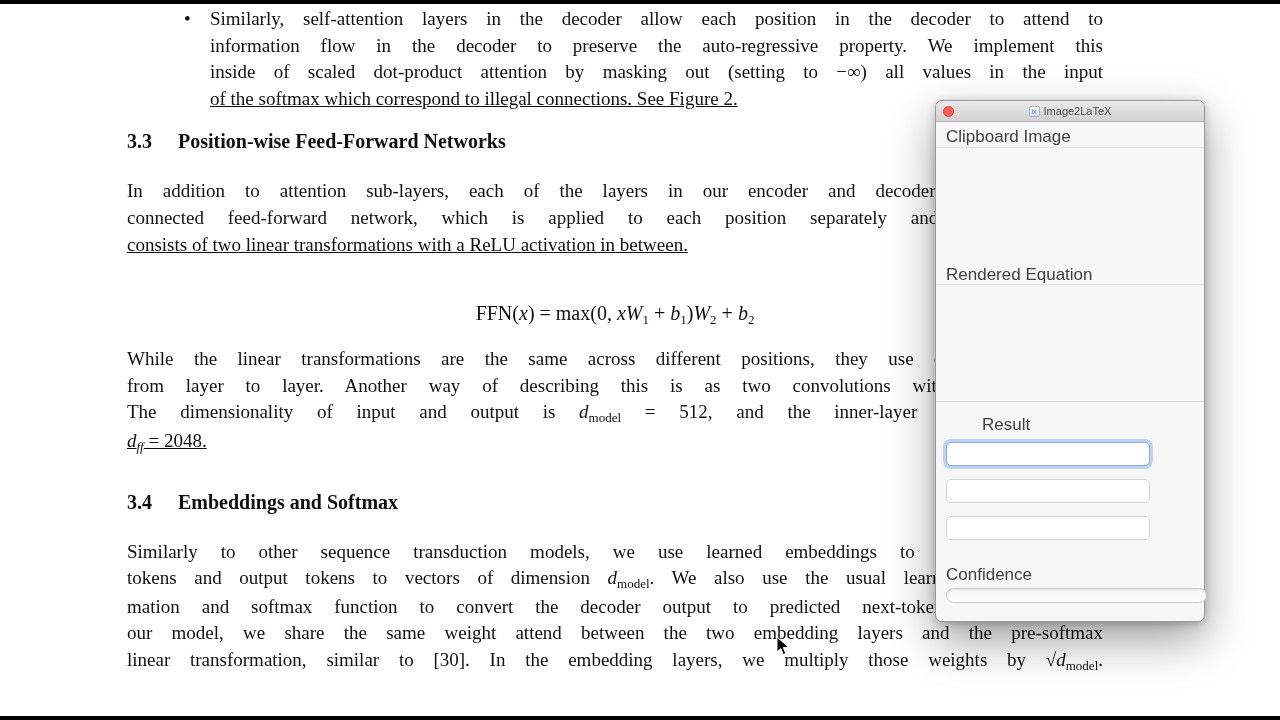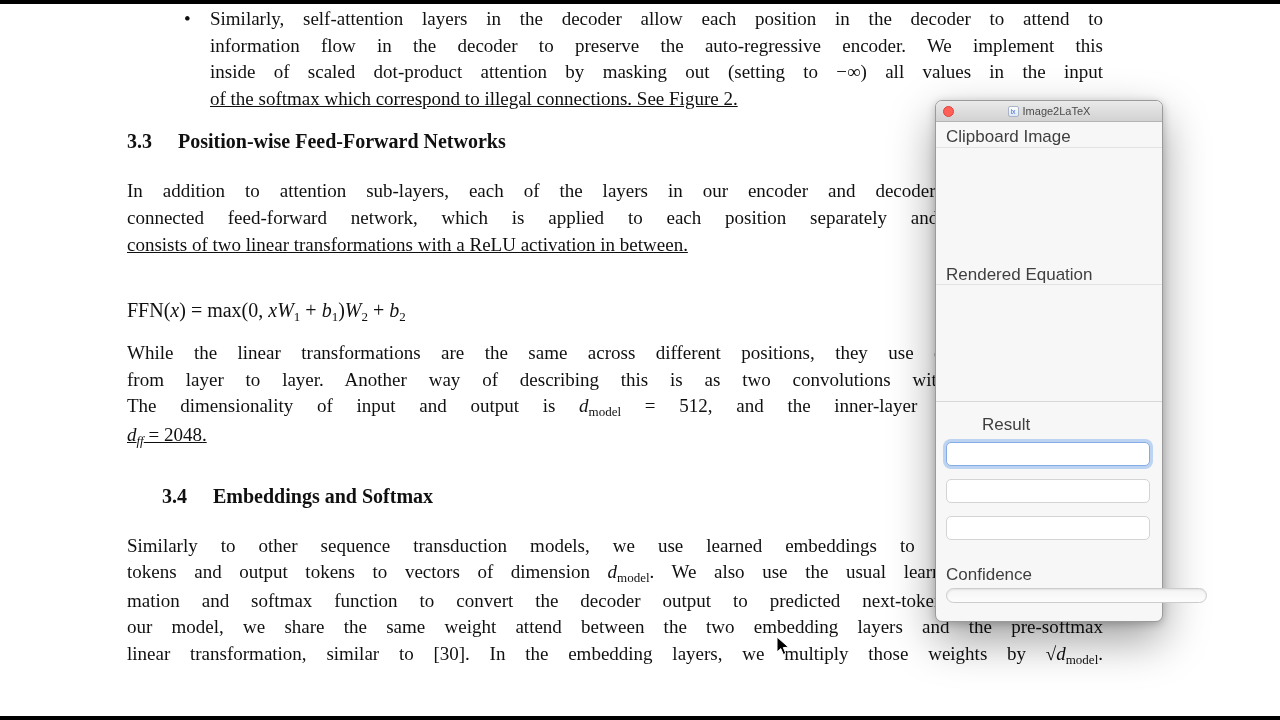--- a/index.html
+++ b/index.html
@@ -19,29 +19,29 @@
   .block.bullet { margin-left:83px; width:893px; position:relative; }
   .marker { position:absolute; left:-26px; top:0; font-size:19px; }
   .line { text-align:justify; text-align-last:justify; }
   .line.lastline { text-align-last:left;text-decoration:underline; }
   .heading { font-weight:bold; font-size:20px; line-height:27px; }
   .heading .hnum { margin-right:26px; }
   #doc > :nth-child(2) { margin-top:16px; }
   #doc > :nth-child(3) { margin-top:23px; }
   #doc > :nth-child(4) { margin-top:40px; }
   #doc > :nth-child(5) { margin-top:15px; }
-  #doc > :nth-child(6) { margin-top:32px;margin-left:35px; }
+  #doc > :nth-child(6) { margin-top:32px; }
   #doc > :nth-child(7) { margin-top:23px; }
-  .equation { text-align:left; font-size:20px; line-height:24px; }
+  .equation { text-align:center; font-size:20px; line-height:30px; }
   .mi { font-style:italic; }
   .msub { font-size:13px; position:relative; top:4px; }
 
   
   #win {
-    position:absolute; left:935px; top:100px; width:228px; height:522px;
+    position:absolute; left:935px; top:100px; width:270px; height:522px;
     background:#f7f7f7; border:1px solid #9b9b9b; border-radius:7px;
     box-shadow:0 18px 45px rgba(0,0,0,0.38), 0 2px 8px rgba(0,0,0,0.22);
     z-index:10; font-family:"Liberation Sans", sans-serif;
   }
   .titlebar {
     position:absolute; left:0; top:0; right:0; height:21px;
     background:linear-gradient(#eaeaea,#d2d2d2);
     border-bottom:1px solid #b4b4b4; border-radius:6px 6px 0 0;
     display:flex; align-items:center; justify-content:center;
   }
@@ -82,21 +82,21 @@
 </style>
 </head>
 <body>
 
 <div class="edge-bar" id="edge-top"></div>
 <div class="edge-bar" id="edge-bottom"></div>
 
 <div id="doc">
     <div class="block bullet">
       <div class="line"><span class="marker">•</span><span>Similarly, self-attention layers in the decoder allow each position in the decoder to attend to</span></div>
-      <div class="line"><span>information flow in the decoder to preserve the auto-regressive encoder. We implement this</span></div>
+      <div class="line"><span>information flow in the decoder to preserve the auto-regressive property. We implement this</span></div>
       <div class="line"><span>inside of scaled dot-product attention by masking out (setting to −∞) all values in the input</span></div>
       <div class="line lastline"><span>of the softmax which correspond to illegal connections. See Figure 2.</span></div>
     </div>
     <div class="heading"><span class="hnum">3.3</span><span>Position-wise Feed-Forward Networks</span></div>
     <div class="block para">
       <div class="line"><span>In addition to attention sub-layers, each of the layers in our encoder and decoder contains a fully</span></div>
       <div class="line"><span>connected feed-forward network, which is applied to each position separately and identically. This</span></div>
       <div class="line lastline"><span>consists of two linear transformations with a ReLU activation in between.</span></div>
     </div>
     <div class="equation"><span>FFN(</span><span class="mi">x</span><span>) = max(0, </span><span class="mi">xW</span><span class="msub">1</span><span> + </span><span class="mi">b</span><span class="msub">1</span><span>)</span><span class="mi">W</span><span class="msub">2</span><span> + </span><span class="mi">b</span><span class="msub">2</span></div>

